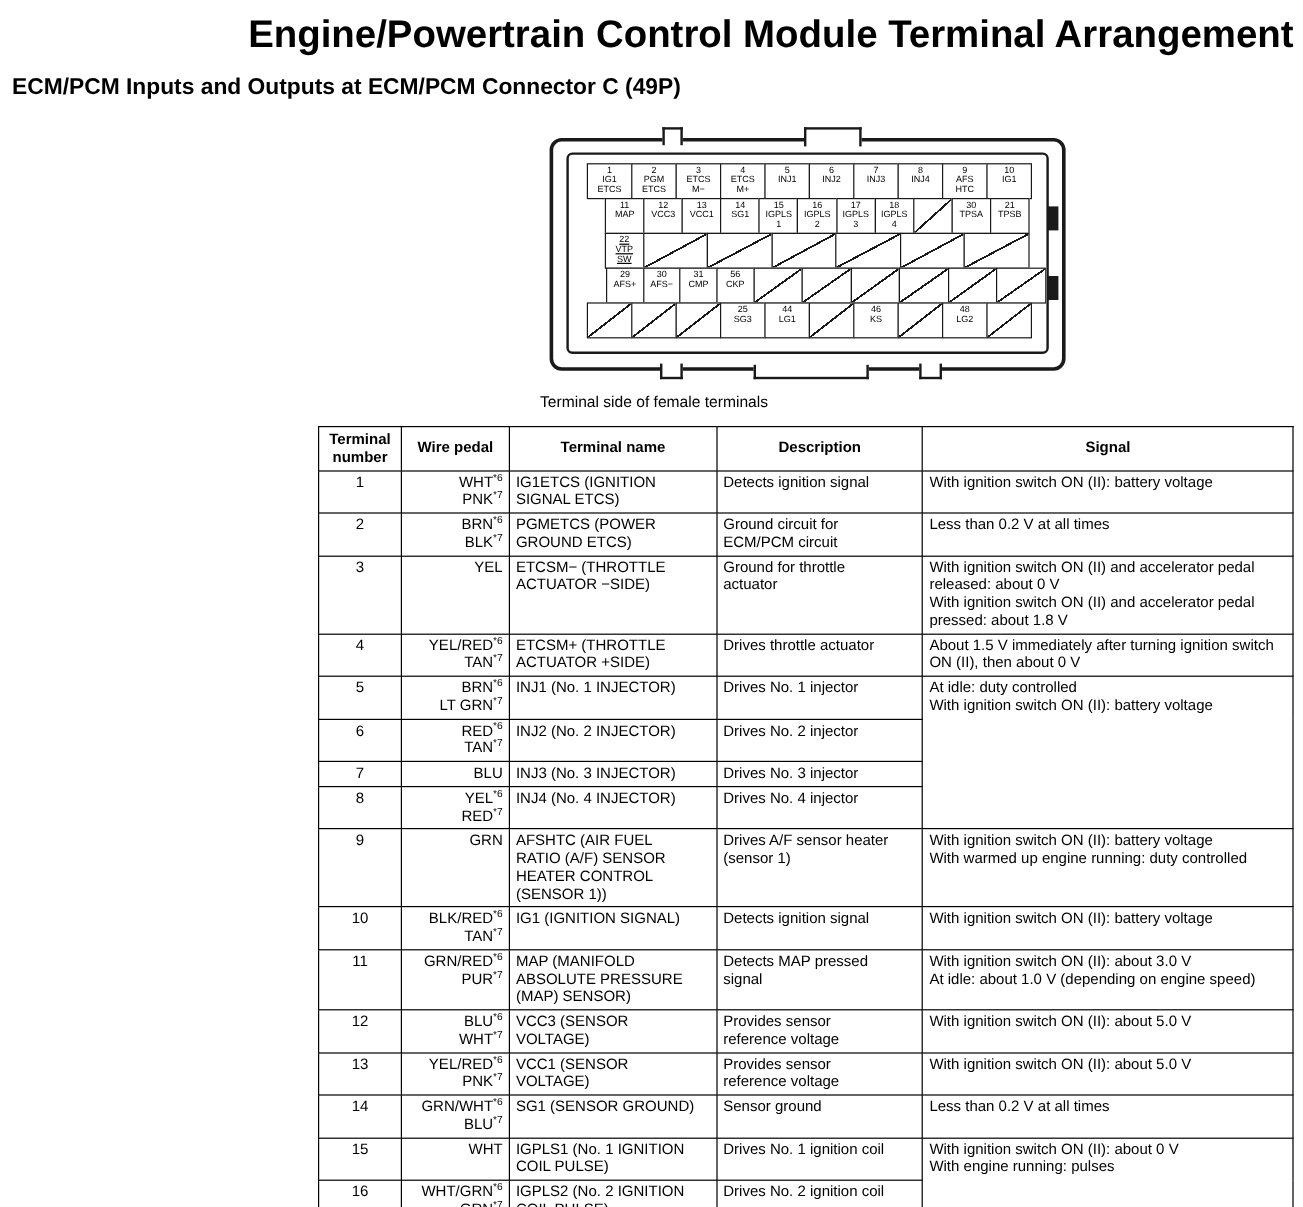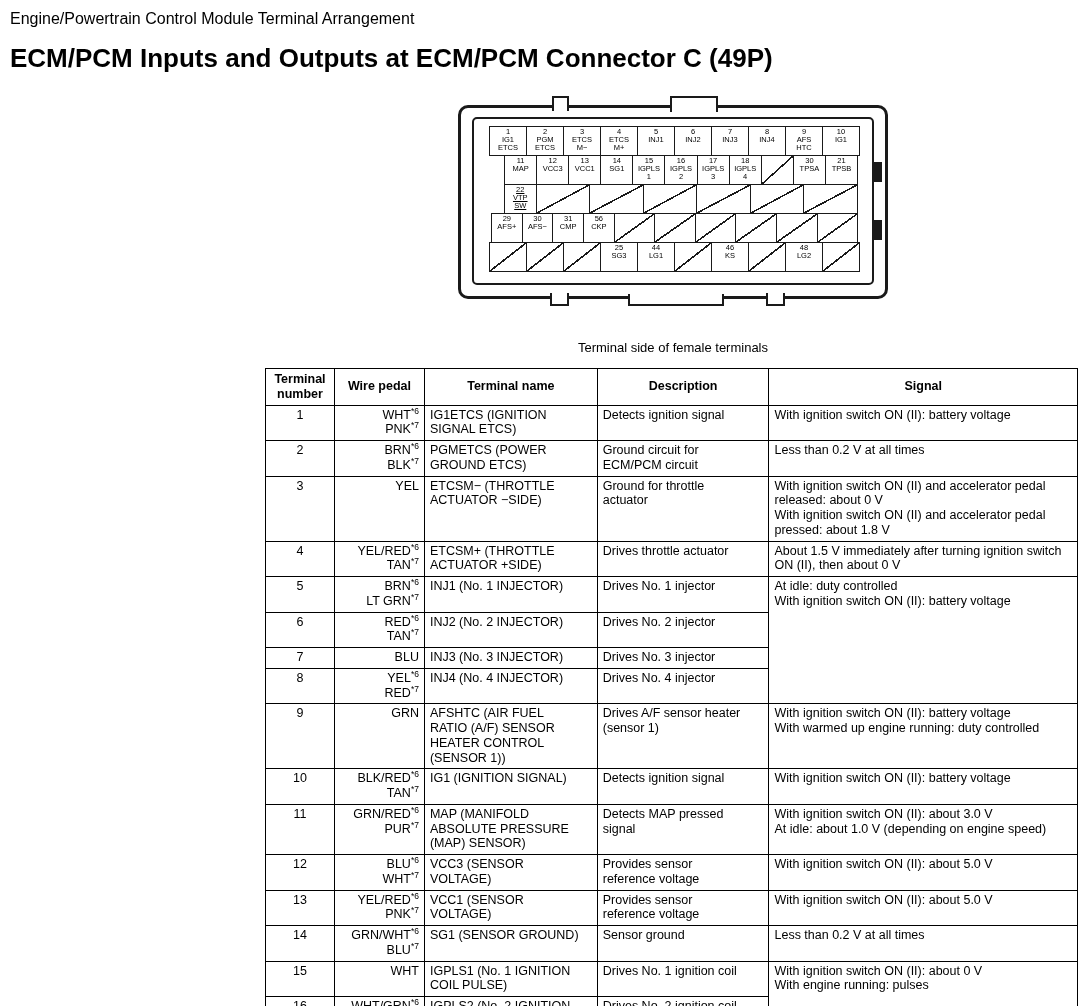--- a/index.html
+++ b/index.html
@@ -1,49 +1,49 @@
 <!DOCTYPE html>
 <html><head>
 <meta charset="utf-8">
 <style>
   html, body { margin:0; padding:0; background:#ffffff; color:#000;
     font-family:"Liberation Sans","DejaVu Sans",sans-serif; }
   .page { position:relative; width:1086px; min-height:1006px; box-sizing:border-box; padding:6px 8px 12px; }
 
-  .title { font-size:16px; font-weight:400; margin:4px 0 0 2px; }
-  .subtitle { font-size:26px; font-weight:700; margin:15px 0 0 2px; }
+  .title { font-size:32px; font-weight:700; margin:4px 0 0 2px;text-align:right; }
+  .subtitle { font-size:19px; font-weight:700; margin:15px 0 0 2px; }
 
   
   .connector-wrap { position:relative; width:446px; height:210px; margin:22px 0 0 442px; }
   .conn-shell { position:absolute; left:8px; right:8px; top:9px; bottom:7px;
     border:3px solid #1a1a1a; border-radius:10px; background:#fff; }
   .conn-tab { position:absolute; background:#fff; border:2px solid #1a1a1a; z-index:3; }
   .tab-t1 { top:0; left:102px; width:13px; height:13px; border-bottom:none; }
   .tab-t2 { top:0; left:220px; width:44px; height:14px; border-bottom:none; }
   .tab-b1 { bottom:0; left:100px; width:15px; height:11px; border-top:none; }
   .tab-b2 { bottom:0; left:178px; width:92px; height:10px; border-top:none; }
   .tab-b3 { bottom:0; left:316px; width:15px; height:11px; border-top:none; }
   .conn-body { position:absolute; left:11px; right:11px; top:9px; bottom:11px;
     border:2px solid #1a1a1a; border-radius:5px; }
   .conn-grid { position:absolute; left:15px; top:7px; }
   .conn-row { display:flex; width:370px; height:30px; margin-bottom:-1px; }
   .conn-row-1, .conn-row-2 { margin-left:15px; width:353px; }
-  .conn-row-3 { margin-left:2px; width:366px; }
+  .conn-row-3 { margin-left:16px; width:366px;justify-content:flex-end; }
   .conn-cell { flex:1 1 0; border:1px solid #1a1a1a; margin-right:-1px; background:#fff;
     display:flex; flex-direction:column; align-items:center; justify-content:flex-start;
     padding-top:1px; box-sizing:border-box; overflow:hidden; }
   .conn-cell.crossed { background-image:linear-gradient(to bottom right,
       transparent calc(50% - 0.8px), #1a1a1a calc(50% - 0.8px),
       #1a1a1a calc(50% + 0.8px), transparent calc(50% + 0.8px)); }
   .pin-num { font-size:7.5px; line-height:1.08; }
   .pin-label { font-size:7.5px; line-height:1.08; text-align:center; white-space:pre-line; }
   .conn-key { position:absolute; right:3px; width:9px; height:20px; background:#1a1a1a; }
   .key1 { top:54px; } .key2 { top:112px; }
 
-  .caption { width:446px; margin:34px 0 0 442px; text-align:center; font-size:13px; }
+  .caption { width:446px; margin:11px 0 0 442px; font-size:13px; }
 
   
   .terminal-table { border-collapse:collapse; margin:13px 0 0 257px; table-layout:fixed; }
   .terminal-table col.c1 { width:69px; }
   .terminal-table col.c2 { width:90px; }
   .terminal-table col.c3 { width:173px; }
   .terminal-table col.c4 { width:172px; }
   .terminal-table col.c5 { width:309px; }
   .terminal-table th, .terminal-table td { border:1px solid #000; font-size:12.5px;
     line-height:1.18; padding:2px 5px 3px; vertical-align:top; box-sizing:border-box; }

